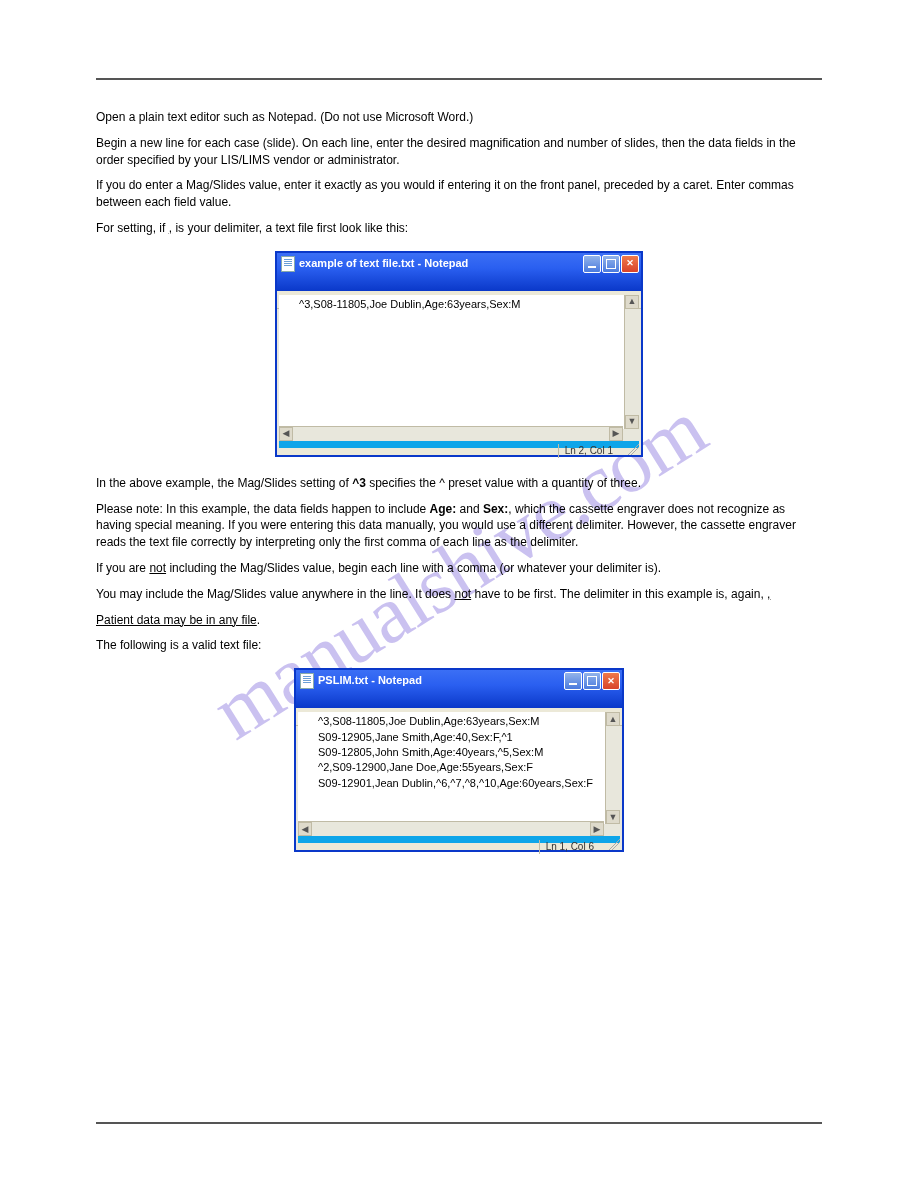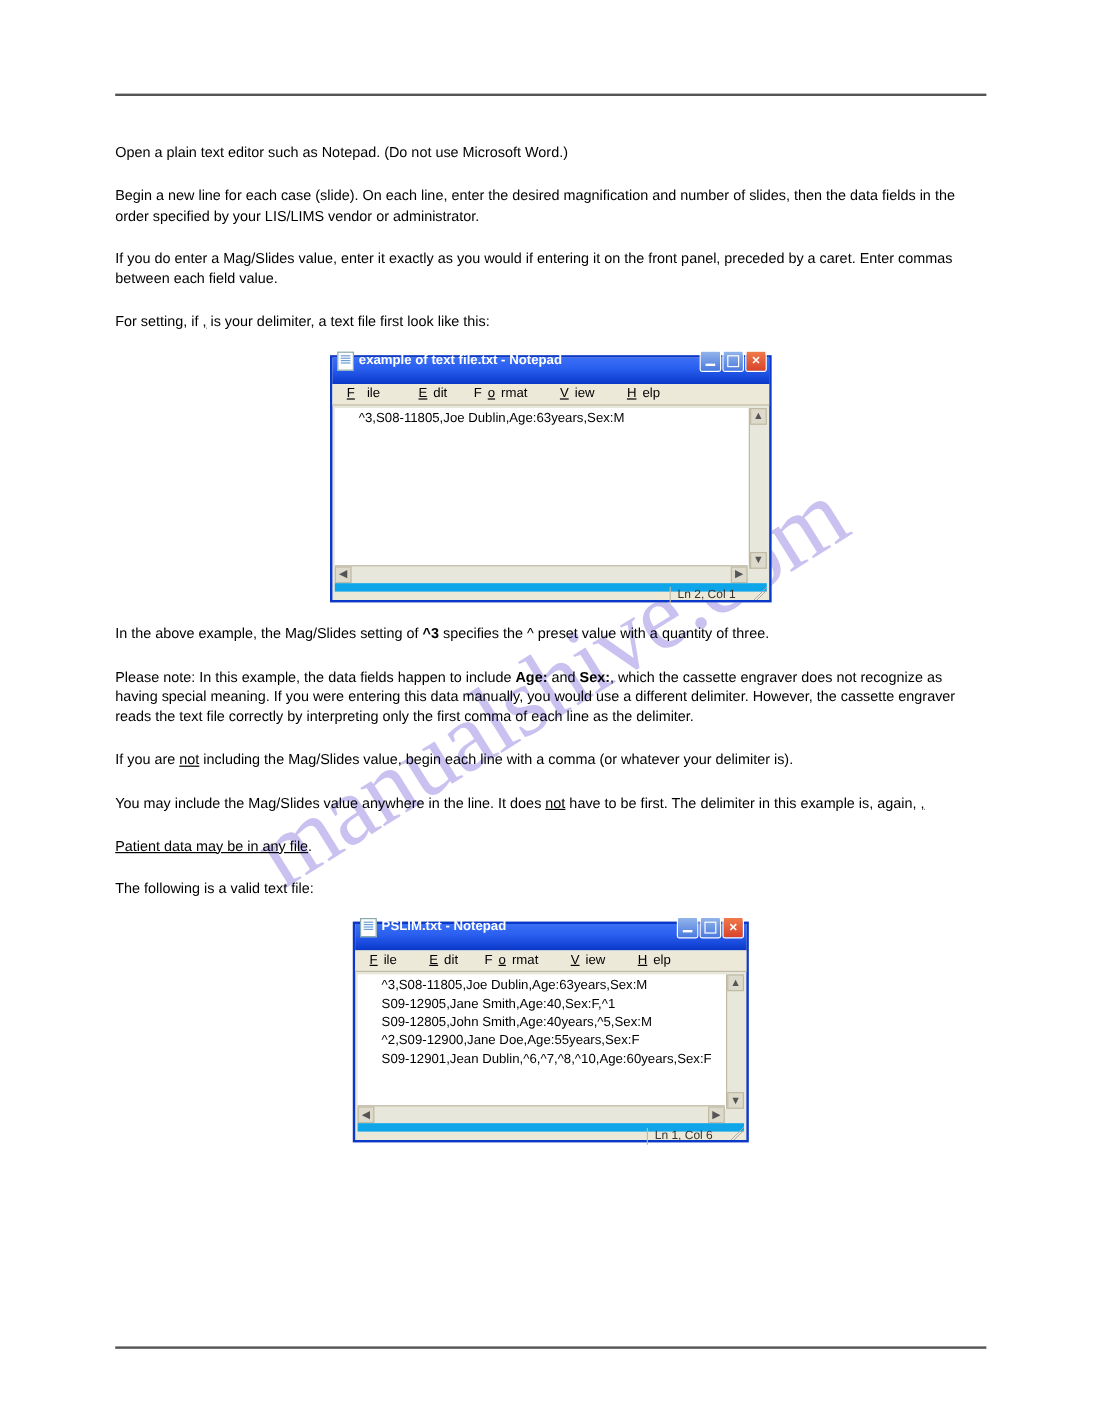--- a/index.html
+++ b/index.html
@@ -29,35 +29,35 @@
   }
   .content {
     position: absolute;
     top: 100px;
     left: 96px;
     right: 96px;
     bottom: 80px;
     font-size: 12px;
     line-height: 1.4;
   }
-  .para { margin: 19px 0; }
+  .para { margin: 9px 0; }
   .underline { text-decoration: underline; }
   .notepad {
     margin: 14px auto 0 auto;
     border: 2px solid #0a38c9;
     background: #e8e7dc;
     position: relative;
     font-size: 11px;
     box-shadow: 0 0 0 0 rgba(0,0,0,0);
   }
   .n1 { width: 368px; height: 206px; }
   .n2 { width: 330px; height: 184px; }
   .np-titlebar {
     background: linear-gradient(180deg, #3b6ff5 0%, #2a5ff0 40%, #0a38c9 100%);
-    height: 22px;
+    height: 38px;
     display: flex;
     align-items: center;
     color: #fff;
     font-weight: bold;
     padding: 0 2px 16px 4px;
     justify-content: space-between;
     text-align: right;
   }
   .np-title-left { display:flex; align-items:center; gap:4px; }
   .np-doc-icon {

